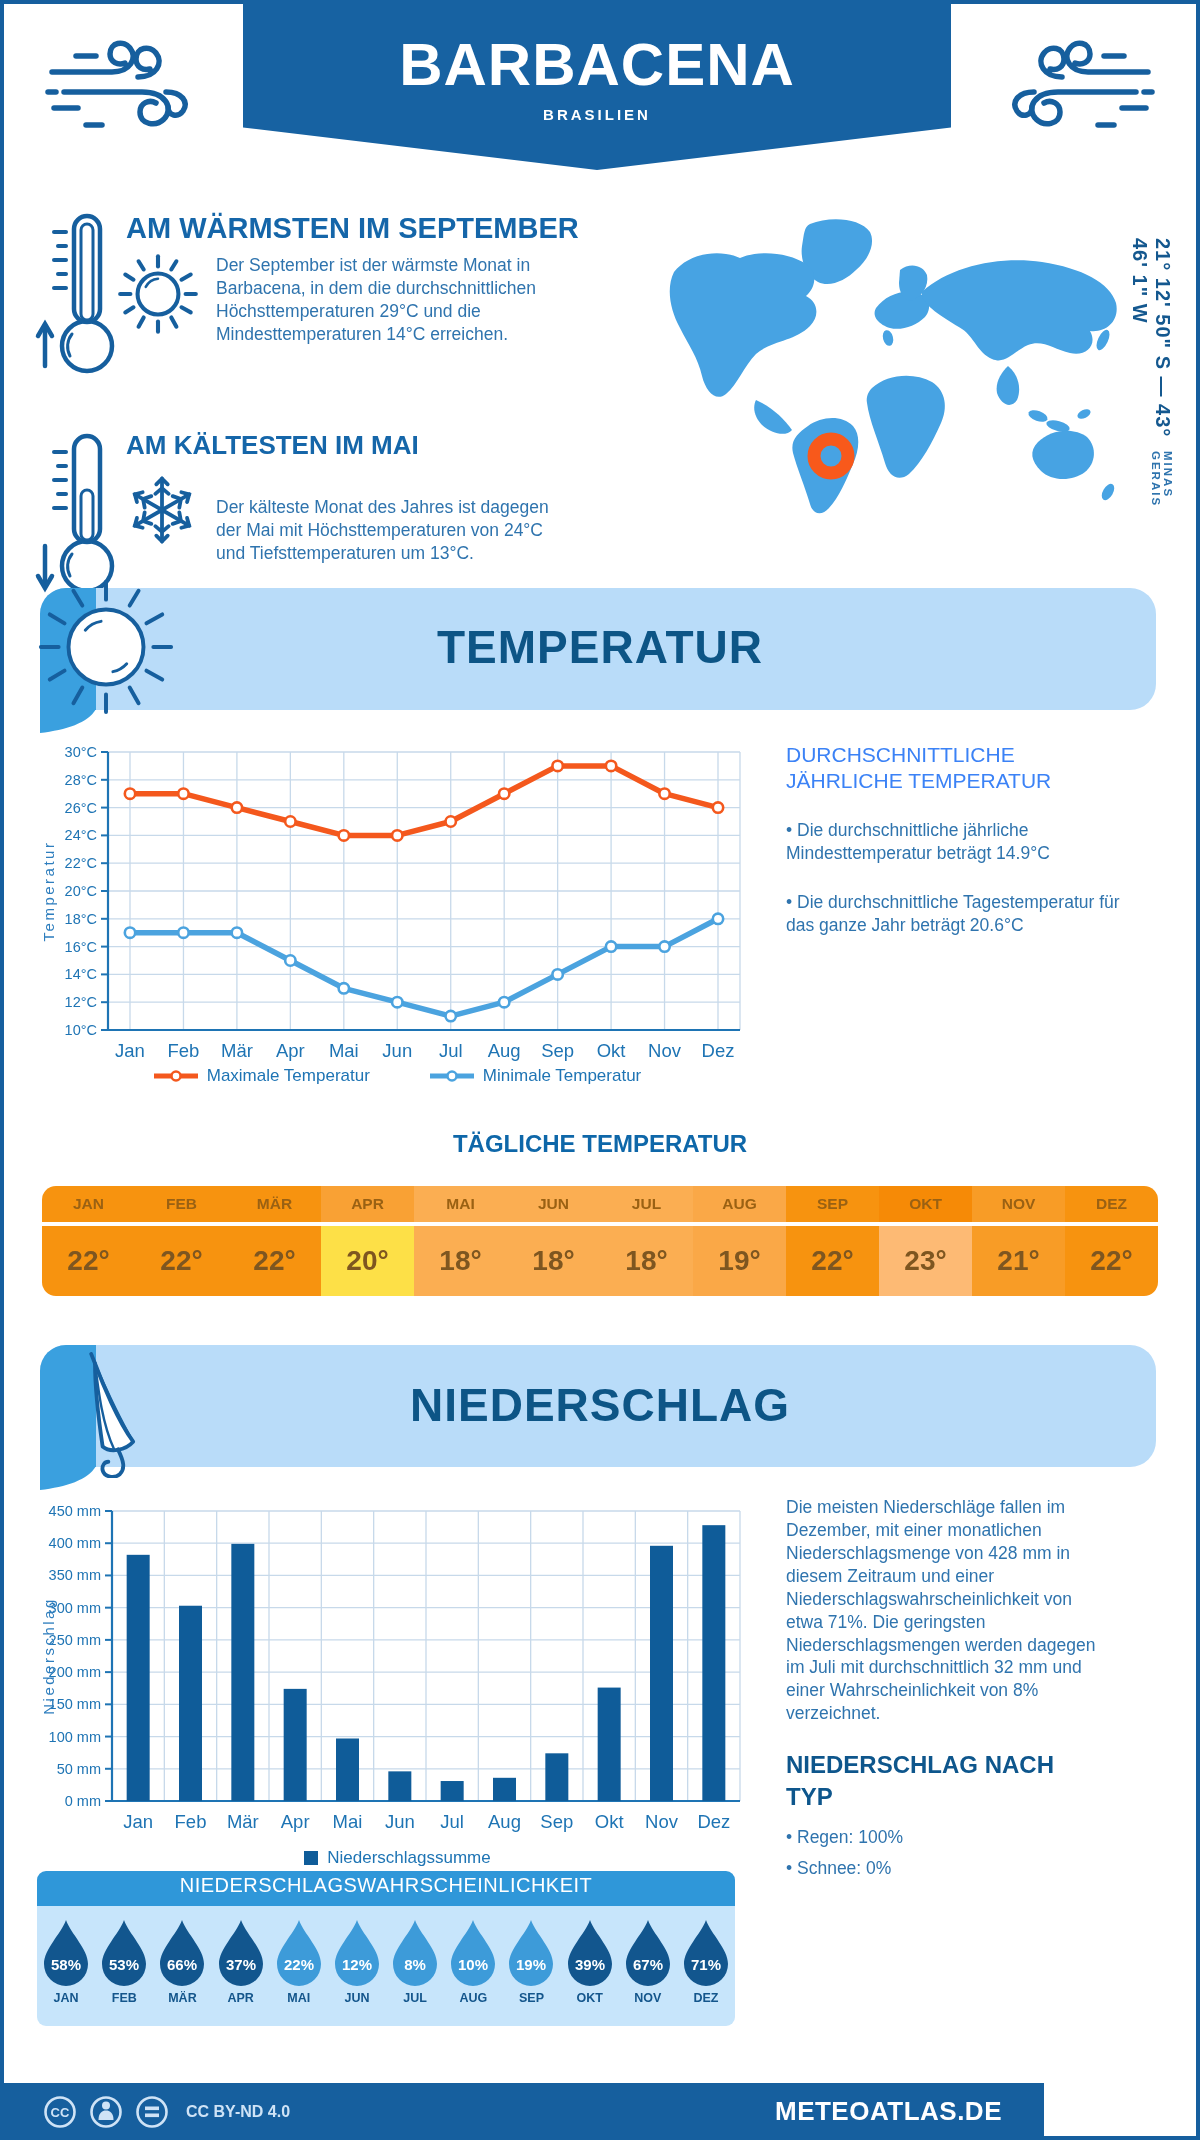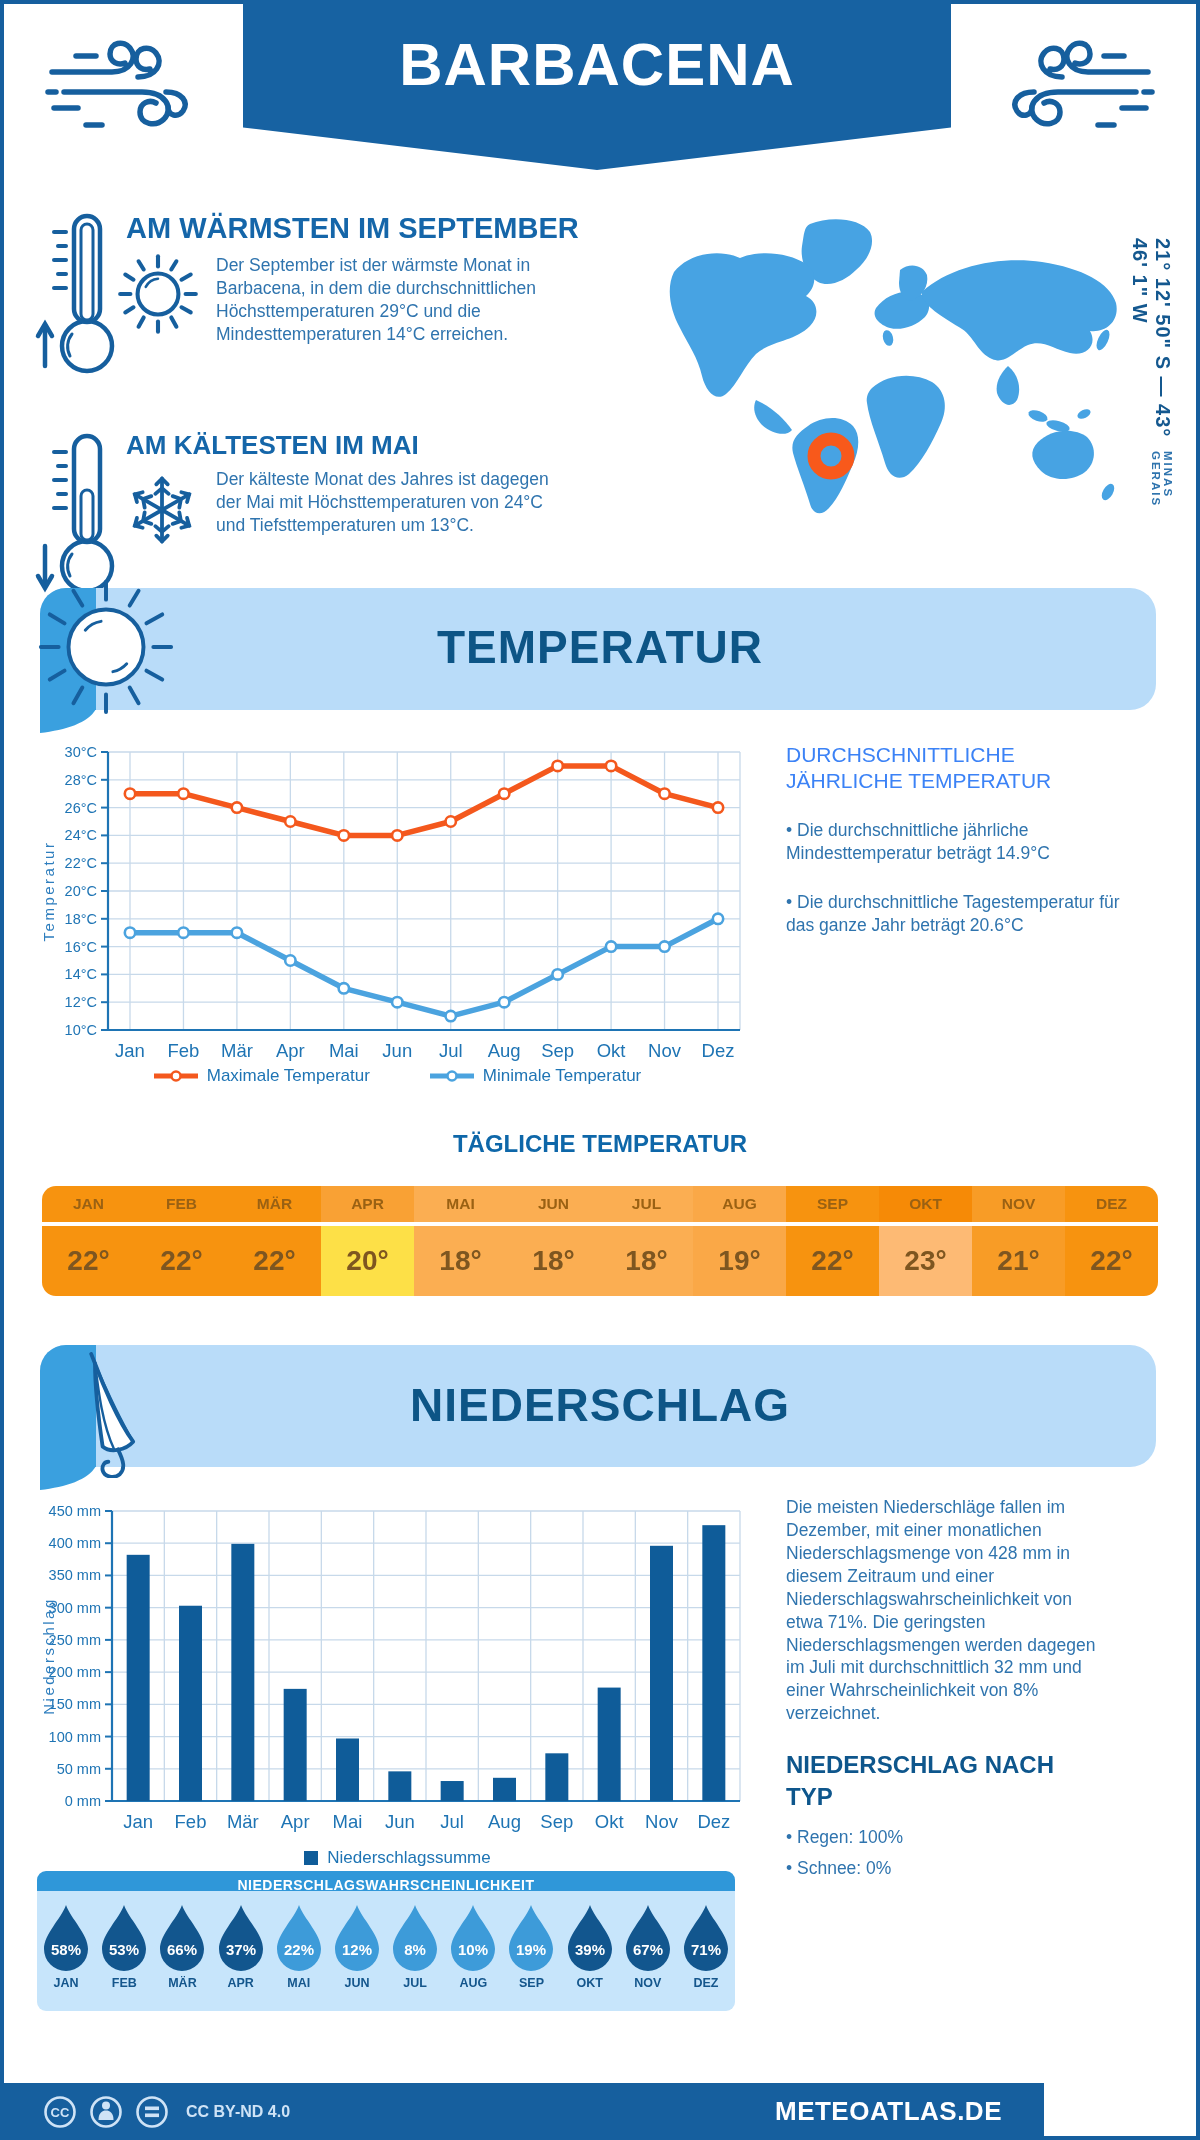--- a/index.html
+++ b/index.html
@@ -57,22 +57,22 @@
 
   
   .precip-col{position:absolute;left:786px;top:1496px;width:312px;font-size:17.5px;
               line-height:1.31;color:#2F74AE;}
   .precip-col p{margin:0 0 22px 0;}
   .precip-col h3{margin:24px 0 10px 0;font-size:24px;color:#0E568C;}
   .precip-col .tb{font-size:17.5px;line-height:1.75;}
 
   
   .prob{position:absolute;left:37px;top:1871px;width:698px;}
-  .prob-head{height:20px;line-height:28px;background:#2F97D9;border-radius:9px 9px 0 0;
-             text-align:center;color:#fff;font-weight:bold;font-size:14px;letter-spacing:.5px;}
+  .prob-head{height:35px;line-height:28px;background:#2F97D9;border-radius:9px 9px 0 0;
+             text-align:center;color:#fff;font-weight:normal;font-size:20px;letter-spacing:.5px;}
   .prob-body{height:120px;background:#C7E5FB;border-radius:0 0 9px 9px;display:flex;}
   .prob-col{flex:1;display:flex;flex-direction:column;align-items:center;}
   .prob-col svg{margin-top:12px;}
   .prob-month{margin-top:5px;font-size:12.5px;font-weight:bold;color:#14568C;}
 
   
   .footer{position:absolute;left:0;top:2083px;width:1044px;height:57px;background:#165F9E;}
   .license{position:absolute;left:186px;top:0;height:57px;line-height:57px;font-size:16px;
            font-weight:bold;color:#CFE3F6;}
   .brand{position:absolute;right:42px;top:0;height:57px;line-height:57px;font-size:26px;
@@ -106,20 +106,21 @@
       <path d="M124,66 C140,66 147,76 141,85 C136,92 126,90 126,81"></path>
       <path d="M34,30 h20"></path>
         <path d="M6,66 h8"></path>
         <path d="M12,82 h24"></path>
         <path d="M44,99 h16"></path>
     </g>
   </svg>
 
   <div class="banner">
     <div class="banner-title">BARBACENA</div>
+    <div class="banner-sub">BRASILIEN</div>
   </div>
 
   <svg class="abs" style="left:34px;top:210px" width="92" height="172" viewBox="0 0 92 172">
     <g stroke="#165F9E" fill="none" stroke-linecap="round">
       <line x1="20" y1="22" x2="32" y2="22" stroke-width="4"></line>
       <line x1="24" y1="36" x2="32" y2="36" stroke-width="4"></line>
       <line x1="20" y1="50" x2="32" y2="50" stroke-width="4"></line>
       <line x1="24" y1="64" x2="32" y2="64" stroke-width="4"></line>
       <line x1="20" y1="78" x2="32" y2="78" stroke-width="4"></line>
       <circle cx="53" cy="136" r="25" stroke-width="4.5"></circle>
@@ -175,21 +176,21 @@
       </g>
     </defs>
     <use href="#arm"></use>
       <use href="#arm" transform="rotate(60)"></use>
       <use href="#arm" transform="rotate(120)"></use>
     <use href="#arm" transform="rotate(180)"></use>
       <use href="#arm" transform="rotate(240)"></use>
       <use href="#arm" transform="rotate(300)"></use>
   </svg>
   <div class="hl-title" style="left:126px;top:430px;font-size:26px">AM KÄLTESTEN IM MAI</div>
-  <div class="hl-text" style="left:216px;top:468px;width:350px">Der kälteste Monat des Jahres ist dagegen der Mai mit Höchsttemperaturen von 24°C und Tiefsttemperaturen um 13°C.</div>
+  <div class="hl-text" style="left:216px;top:496px;width:350px">Der kälteste Monat des Jahres ist dagegen der Mai mit Höchsttemperaturen von 24°C und Tiefsttemperaturen um 13°C.</div>
 
   <svg class="abs" style="left:660px;top:210px" width="470" height="310" viewBox="0 0 470 310">
     <g fill="#47A3E3">
       <path d="M150,14 C170,6 200,8 210,22 C216,34 208,50 196,60 C186,70 170,78 158,72 C146,65 140,50 142,36 C144,24 144,17 150,14 Z"></path>
       <path d="M14,62 C28,44 58,38 80,48 C98,40 128,42 146,54 C158,63 156,77 146,86 C158,92 160,106 150,116 C134,132 112,130 96,144 C84,156 78,174 66,184 C56,192 46,182 42,166 C38,148 28,134 20,118 C10,100 6,78 14,62 Z"></path>
       <path d="M96,190 C110,196 124,208 132,220 C126,227 112,224 102,215 C95,208 92,198 96,190 Z"></path>
       <path d="M148,216 C162,206 182,205 193,216 C201,225 199,241 193,254 C186,271 179,287 169,298 C162,306 153,305 150,294 C145,277 137,258 133,243 C130,230 138,223 148,216 Z"></path>
       <path d="M216,98 C226,84 246,78 260,84 C270,88 272,99 265,107 C256,116 241,121 230,118 C220,115 211,107 216,98 Z"></path>
       <path d="M240,60 C250,52 263,55 267,65 C269,76 262,86 253,90 C245,92 239,84 239,73 Z"></path>
       <ellipse cx="228" cy="128" rx="5" ry="8" transform="rotate(-15 228 128)"></ellipse>

